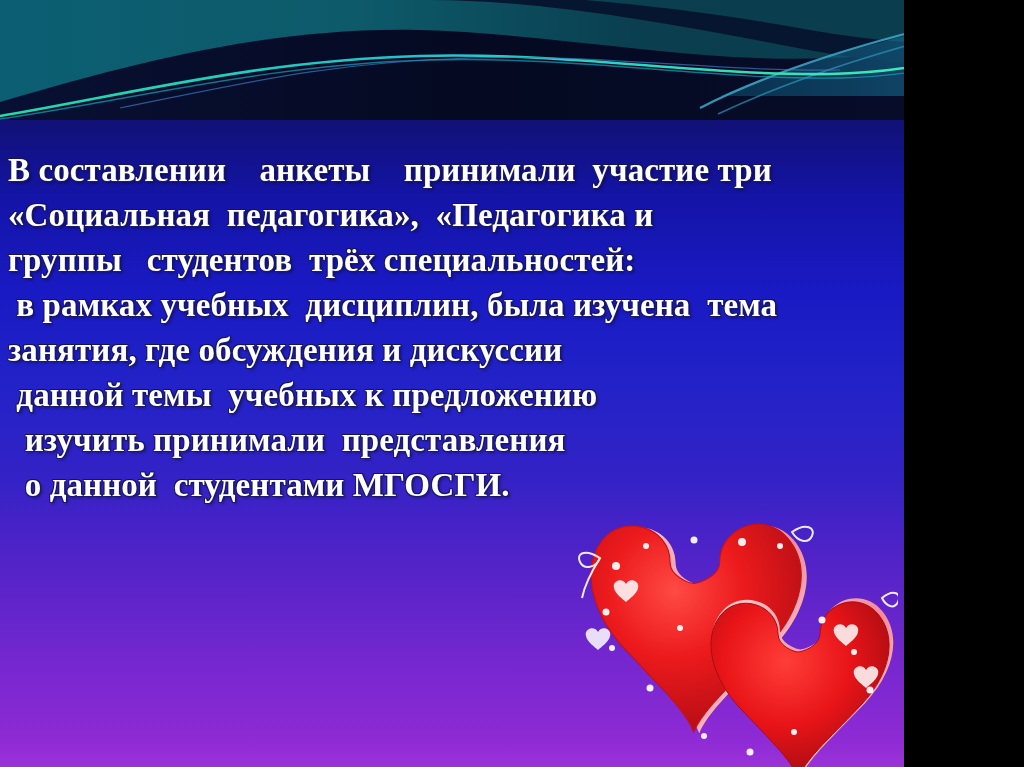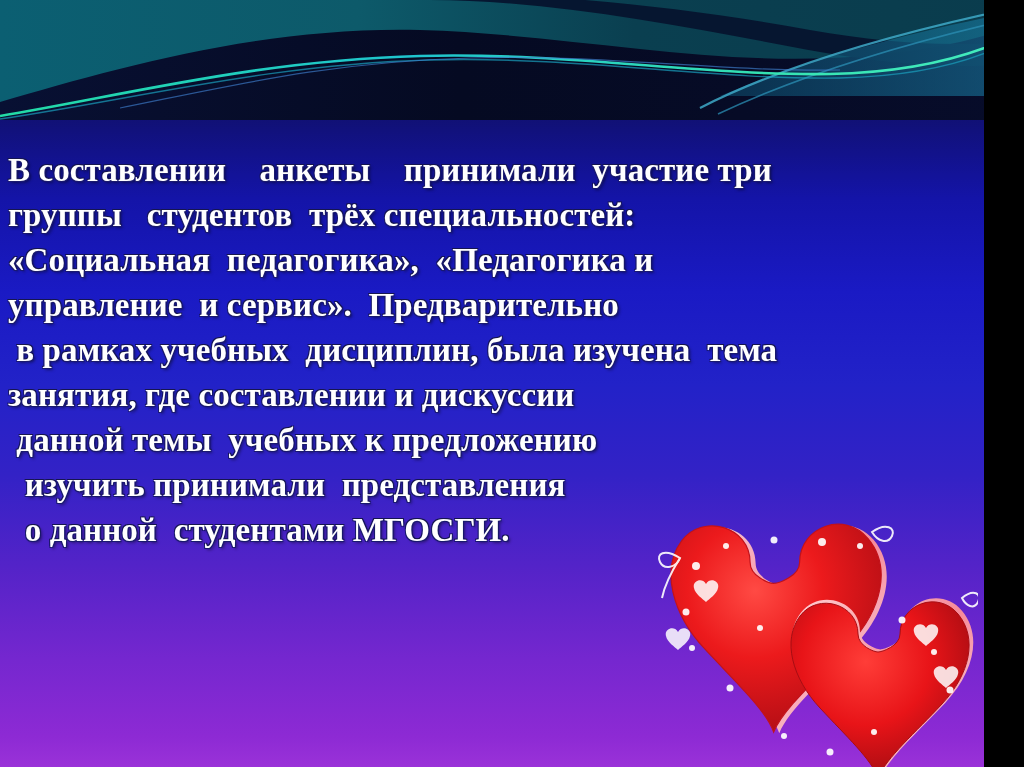--- a/index.html
+++ b/index.html
@@ -3,21 +3,21 @@
 <meta charset="utf-8">
 <title>Presentation Slide</title>
 <style>
   html, body {
     margin: 0;
     padding: 0;
     background: #000;
   }
   .slide {
     position: relative;
-    width: 984px;
+    width: 904px;
     height: 767px;
     overflow: hidden;
     font-family: "Liberation Serif", "DejaVu Serif", serif;
     
     background: linear-gradient(to bottom,
         #0b0b38 0%,
         #10106e 14%,
         #1414a8 26%,
         #1a1ac4 38%,
         #2222c8 50%,
@@ -191,23 +191,22 @@
         <path d="M46,56 C30,46 22,52 26,60 C30,68 42,66 46,56 Z"></path>
         <path d="M46,56 C36,72 30,86 28,96"></path>
         <path d="M238,30 C252,20 262,26 258,34 C254,42 244,40 238,30 Z"></path>
         <path d="M328,96 C340,86 348,92 344,100 C340,108 332,104 328,96 Z"></path>
       </g>
     </svg>
   </div>
 
   <div class="text-block">
     <div class="line">В составлении    анкеты    принимали  участие три</div>
+    <div class="line">«Социальная  педагогика»,  «Педагогика и</div>
     <div class="line">группы   студентов  трёх специальностей:</div>
-    <div class="line">«Социальная  педагогика»,  «Педагогика и</div>
-    <div class="line">управление  и сервис».  Предварительно</div>
     <div class="line"> в рамках учебных  дисциплин, была изучена  тема</div>
-    <div class="line">занятия, где составлении и дискуссии</div>
+    <div class="line">занятия, где обсуждения и дискуссии</div>
     <div class="line"> данной темы  учебных к предложению</div>
     <div class="line">  изучить принимали  представления</div>
     <div class="line">  о данной  студентами МГОСГИ.</div>
   </div>
 
 </div>
 
 </body></html>

